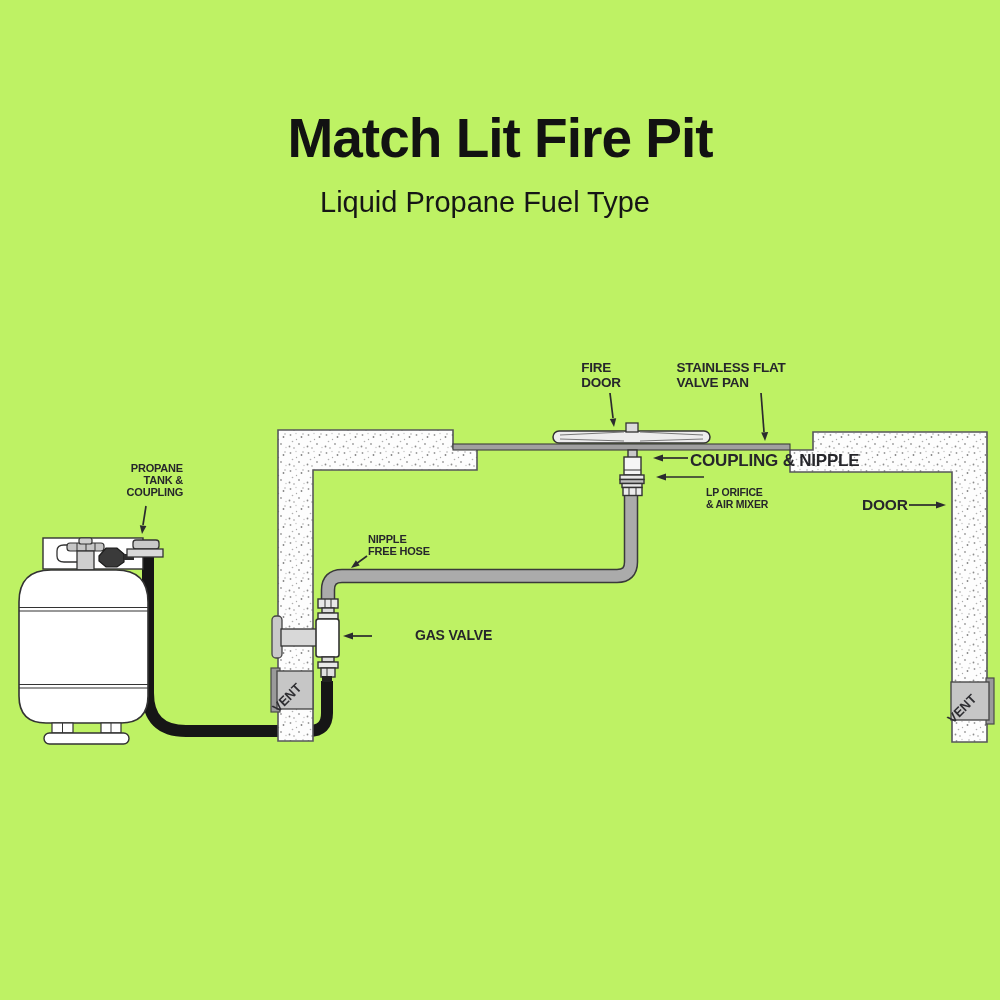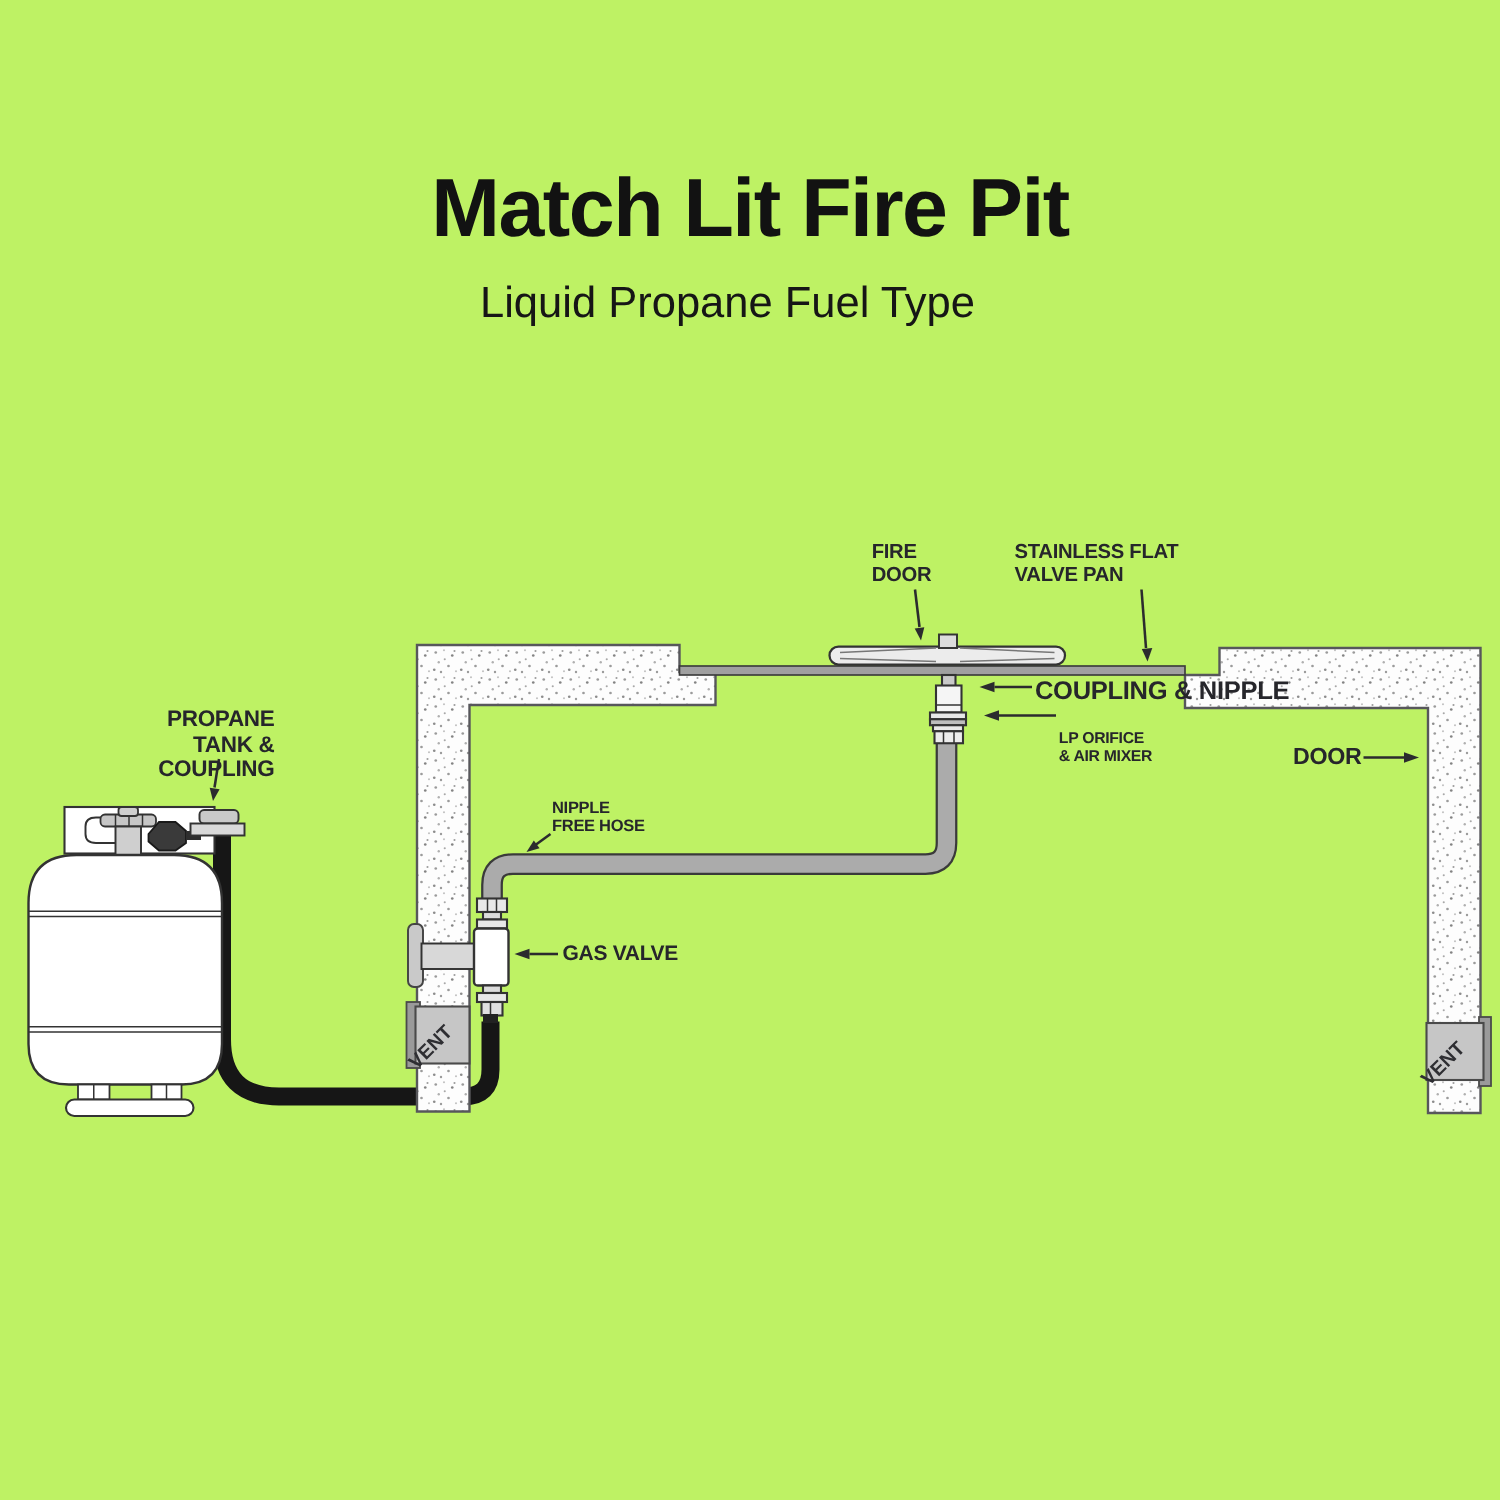--- a/index.html
+++ b/index.html
@@ -11,23 +11,23 @@
             font-size:29px;font-weight:normal;color:#161616;margin:0;}
   svg.diagram{position:absolute;left:0;top:0;width:1000px;height:1000px;}
   .lbl{position:absolute;font-weight:bold;color:#26262b;line-height:1.1;
        letter-spacing:-0.2px;white-space:nowrap;}
   .lbl.center{transform:translateX(-50%);}
   .lbl.right{text-align:right;}
   #lbl-fire-ring{font-size:13.5px;}
   #lbl-flat-pan{font-size:13.5px;}
   #lbl-coupling{font-size:17px;}
   #lbl-lp-orifice{font-size:10.5px;}
-  #lbl-propane{font-size:15px;margin-top:10px;}
+  #lbl-propane{font-size:11px;}
   #lbl-whistle{font-size:11px;}
-  #lbl-gas-valve{font-size:14px;}
+  #lbl-gas-valve{font-size:14px;margin-left:40px;}
   #lbl-door{font-size:15.5px;}
   .vent-text{font-family:"Liberation Sans",sans-serif;font-size:13px;font-weight:bold;fill:#2e2e32;}
   .arrow-line{stroke:#2b2b2e;stroke-width:1.7;fill:none;}
   .arrow-head{fill:#2b2b2e;stroke:none;}
   .outline{stroke:#333333;stroke-width:1.4;}
 </style>
 </head>
 <body>
 
 <div class="canvas">

